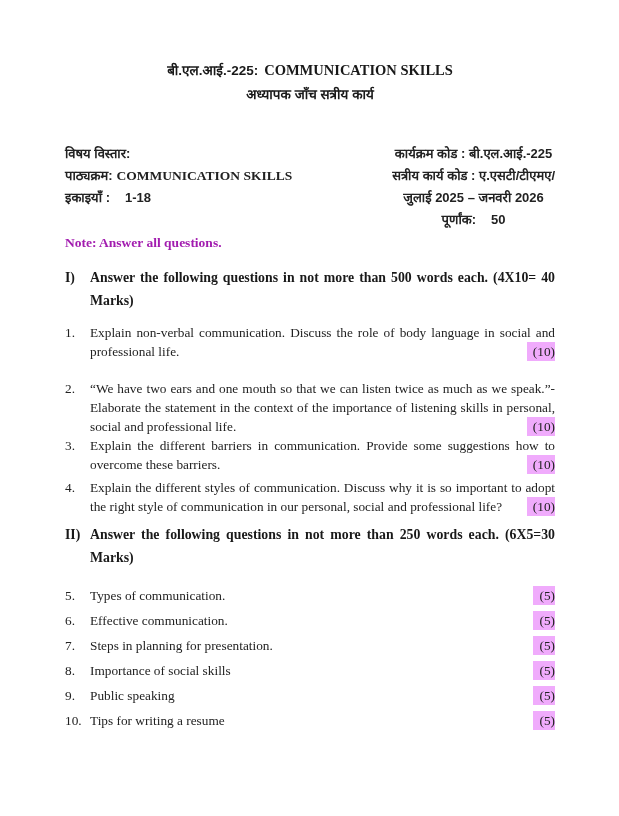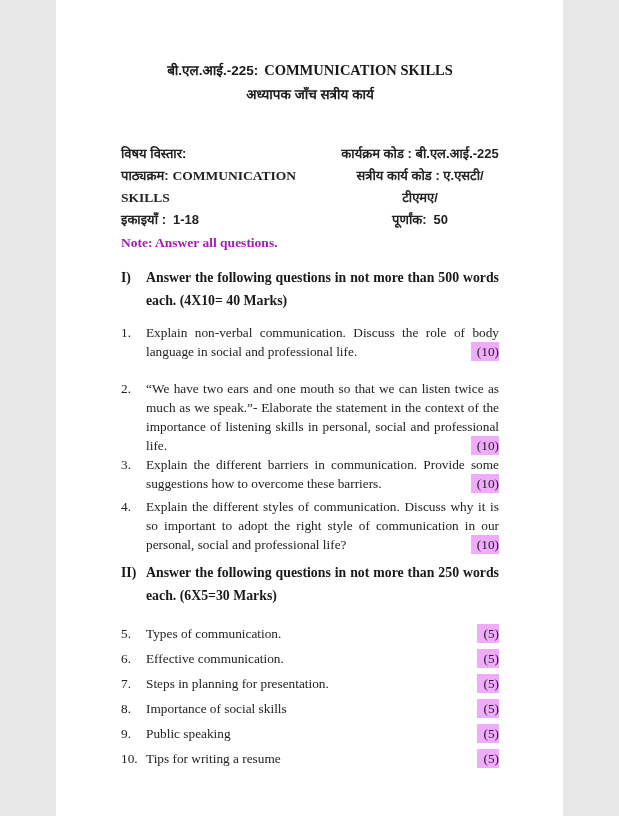--- a/index.html
+++ b/index.html
@@ -1,18 +1,18 @@
 <!DOCTYPE html>
 <html><head>
 <meta charset="utf-8">
 <style>
   html, body { margin: 0; padding: 0; background: #e8e8e8; }
   .page {
     position: relative;
-    width: 507px;
+    width: 619px;
     height: 816px;
     margin: 0 auto;
     background: #ffffff;
     overflow: hidden;
     font-family: "Liberation Serif", serif;
     color: #1f1f1f;
     box-sizing: border-box;
     padding: 0 64px 0 65px;
   }
   
@@ -31,21 +31,21 @@
     margin-top: 36px;
     display: flex;
     justify-content: space-between;
     font-weight: bold;
     font-size: 13px;
     line-height: 22px;
     color: #222;
   }
   .meta .hi { font-family: "Liberation Sans", sans-serif; }
   .meta .en { font-family: "Liberation Serif", serif; margin-left: 4px; font-size: 13.5px; }
-  .meta .num { font-family: "Liberation Sans", sans-serif; margin-left: 7px; }
+  .meta .num { font-family: "Liberation Sans", sans-serif; margin-left: 15px; }
   .meta-left  { text-align: left; }
   .meta-right { text-align: center; }
   
   .note {
     margin-top: 1px;
     font-weight: bold;
     font-size: 13.5px;
     line-height: 21px;
     color: #a21caf;
   }
@@ -112,20 +112,21 @@
 
   <div class="meta">
     <div class="meta-left">
       <div><span class="hi">विषय विस्तार:</span></div>
       <div><span class="hi">पाठ्यक्रम:</span><span class="en">COMMUNICATION SKILLS</span></div>
       <div><span class="hi">इकाइयाँ :</span><span class="num">1-18</span></div>
     </div>
     <div class="meta-right">
       <div class="hi">कार्यक्रम कोड : बी.एल.आई.-225</div>
       <div class="hi">सत्रीय कार्य कोड : ए.एसटी/टीएमए/</div>
+      <div class="hi">जुलाई 2025 – जनवरी 2026</div>
       <div><span class="hi">पूर्णांक:</span><span class="num">50</span></div>
     </div>
   </div>
 
   <div class="note">Note: Answer all questions.</div>
 
   <div class="section-heading sec1">
     <span class="numeral">I)</span>
     <span class="heading-text">Answer the following questions in not more than 500 words each. (4X10= 40 Marks)</span>
   </div>

